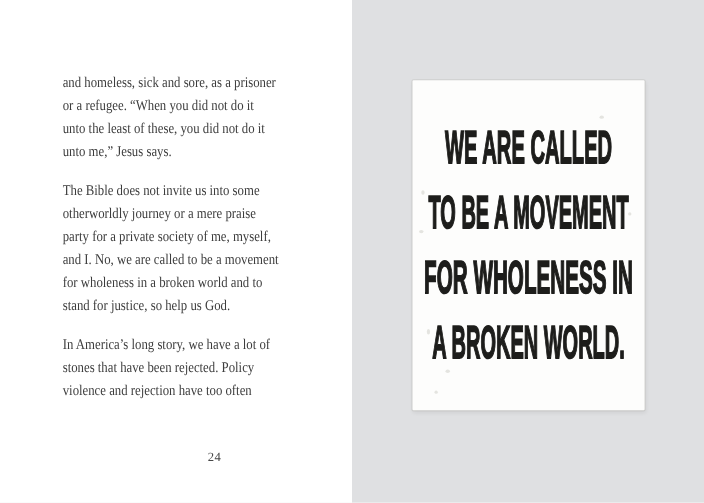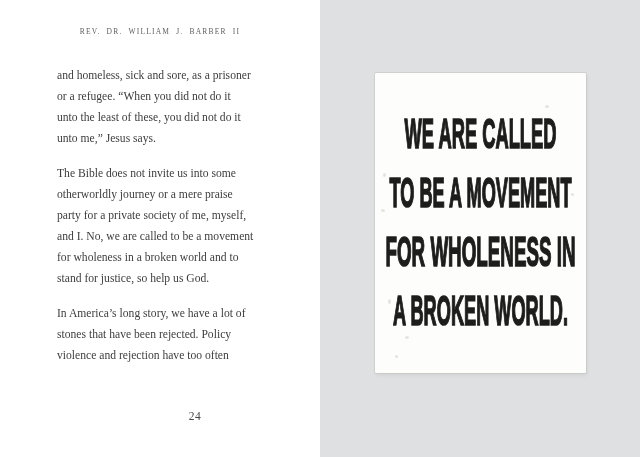--- a/index.html
+++ b/index.html
@@ -65,21 +65,20 @@
   .s5 { left: 196px; top: 120px; width: 3px; height: 3px; }
   .s6 { left: 170px; top: 32px;  width: 4px; height: 3px; }
   .s7 { left: 20px;  top: 282px; width: 3px; height: 3px; }
 </style>
 </head>
 <body>
 
 <div class="spread">
 
   <div class="page page-left">
-    <div class="running-head">REV. DR. WILLIAM J. BARBER II</div>
 
     <div class="text-block">
       <p class="para">and homeless, sick and sore, as a prisoner
 or a refugee. “When you did not do it
 unto the least of these, you did not do it
 unto me,” Jesus says.</p>
       <p class="para">The Bible does not invite us into some
 otherworldly journey or a mere praise
 party for a private society of me, myself,
 and I. No, we are called to be a movement

